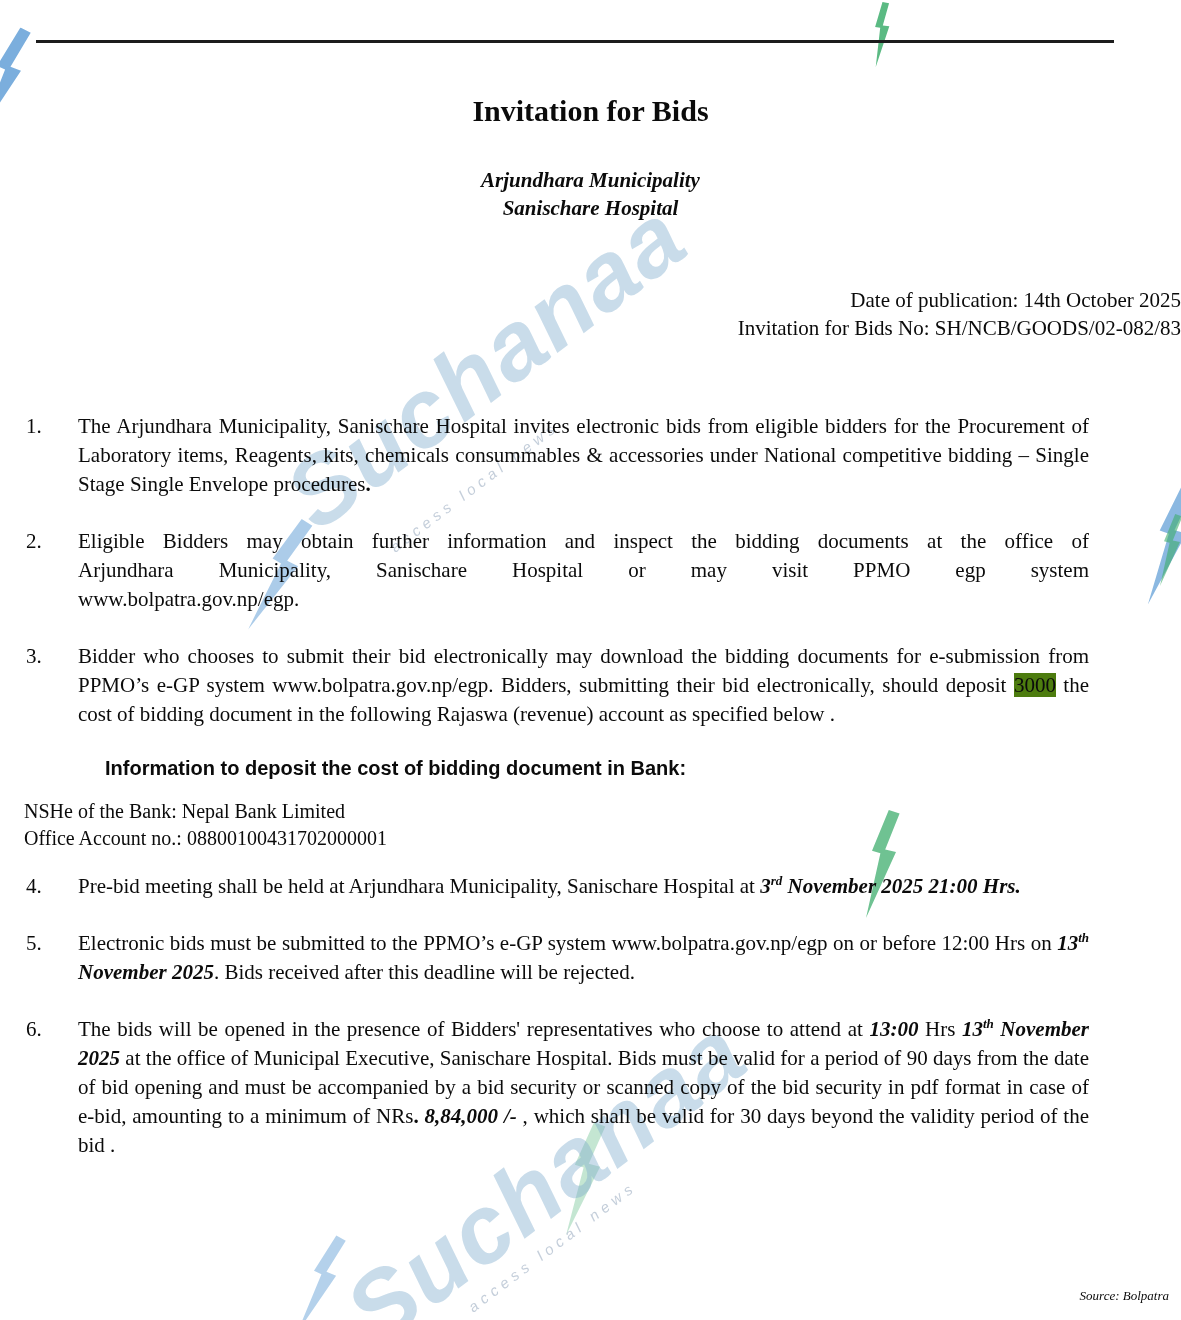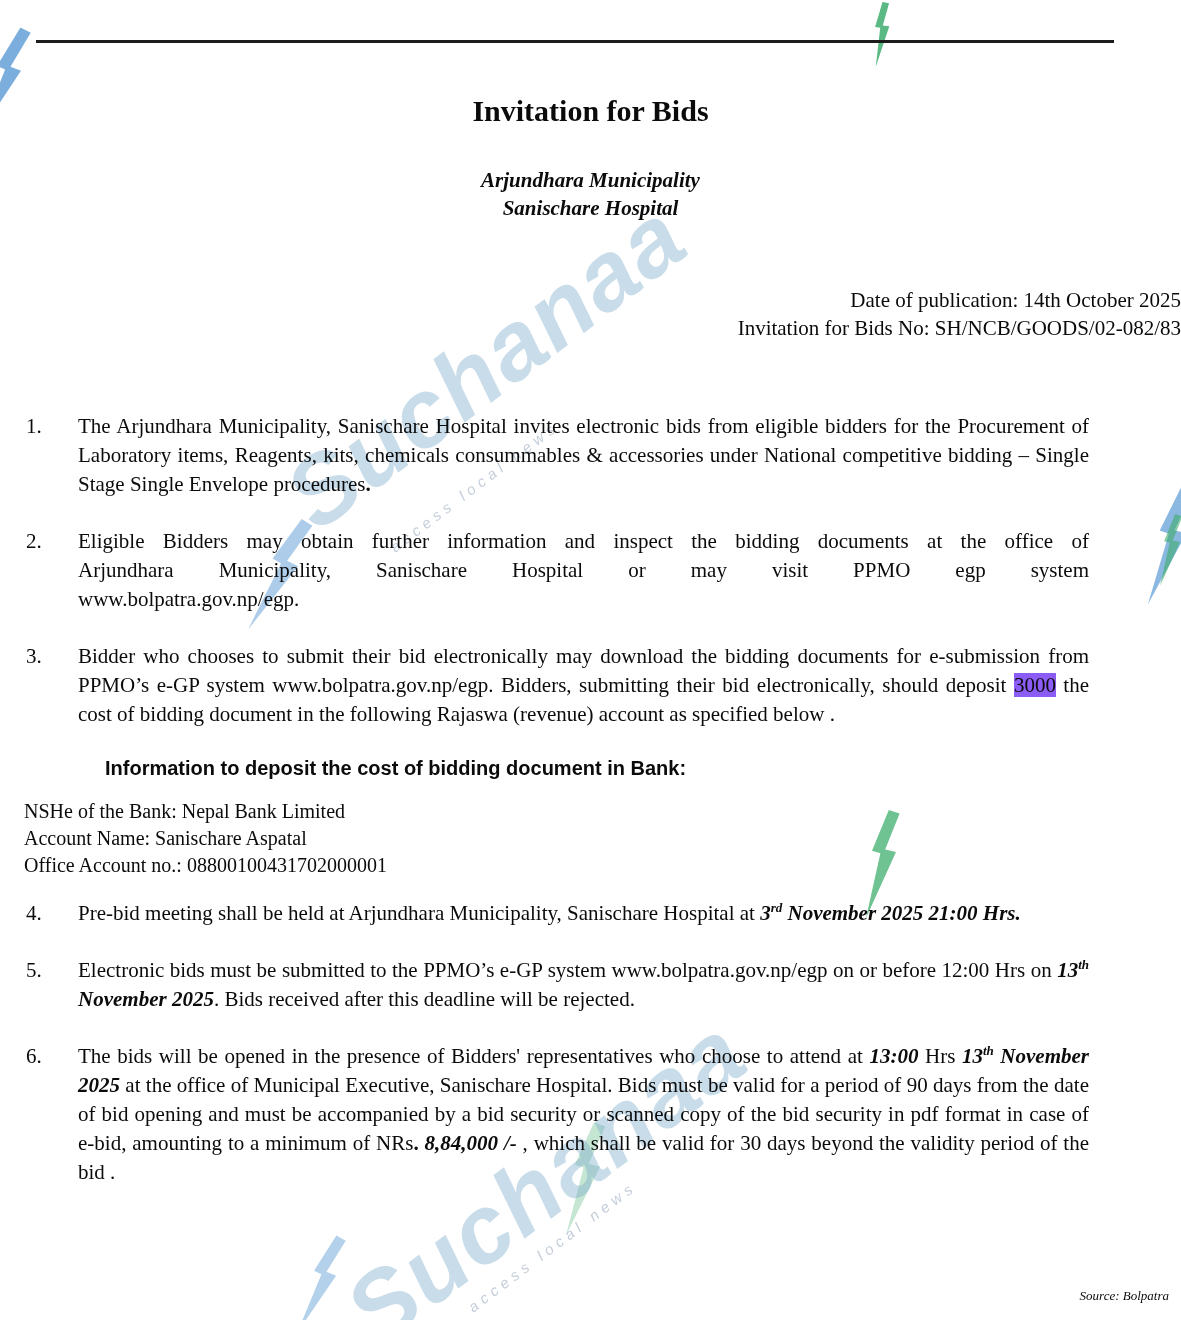--- a/index.html
+++ b/index.html
@@ -62,21 +62,21 @@
     flex: none; width: 78px; padding-left: 26px;
     font-size: 21px; line-height: 29px;
   }
   .item .body {
     flex: 1; font-size: 21px; line-height: 29px;
     text-align: justify;
   }
   .b   { font-weight: 700; }
   .bi  { font-weight: 700; font-style: italic; }
   .sup { font-size: 0.62em; vertical-align: super; line-height: 0; }
-  .hl  { background: #8b5cf6; }
+  .hl  { background: #4d7c0f; }
   .jline {
     display: inline-block; width: 100%;
     text-align: justify; text-align-last: justify;
   }
   .bank-heading {
     font-family: "Liberation Sans", sans-serif;
     font-weight: 700; font-size: 20px;
     padding-left: 105px; margin: 2px 0 18px 0;
   }
   .bank-lines {
@@ -155,21 +155,20 @@
           <div class="num">2.</div>
           <div class="body"><span class="jline">Eligible Bidders may obtain further information and inspect the bidding documents at the office of</span><span class="jline">Arjundhara Municipality, Sanischare Hospital or may visit PPMO egp system</span><span>www.bolpatra.gov.np/egp.</span></div>
         </div>
         <div class="item">
           <div class="num">3.</div>
           <div class="body"><span>Bidder who chooses to submit their bid electronically may download the bidding documents for e-submission from PPMO’s e-GP system www.bolpatra.gov.np/egp. Bidders, submitting their bid electronically, should deposit </span><span class="hl">3000</span><span> the cost of bidding document in the following Rajaswa (revenue) account as specified below .</span></div>
         </div>
         <div class="bank-heading">Information to deposit the cost of bidding document in Bank:</div>
         <div class="bank-lines">
           <div>NSHe of the Bank: Nepal Bank Limited</div>
-          <div>Account Name: Sanischare Aspatal</div>
           <div>Office Account no.: 08800100431702000001</div>
         </div>
         <div class="item">
           <div class="num">4.</div>
           <div class="body"><span>Pre-bid meeting shall be held at Arjundhara Municipality, Sanischare Hospital at </span><span class="bi">3</span><span class="bi sup">rd</span><span class="bi"> November 2025 21:00 Hrs.</span></div>
         </div>
         <div class="item">
           <div class="num">5.</div>
           <div class="body"><span>Electronic bids must be submitted to the PPMO’s e-GP system www.bolpatra.gov.np/egp on or before 12:00 Hrs on </span><span class="bi">13</span><span class="bi sup">th</span><span class="bi"> November 2025</span><span>. Bids received after this deadline will be rejected.</span></div>
         </div>

